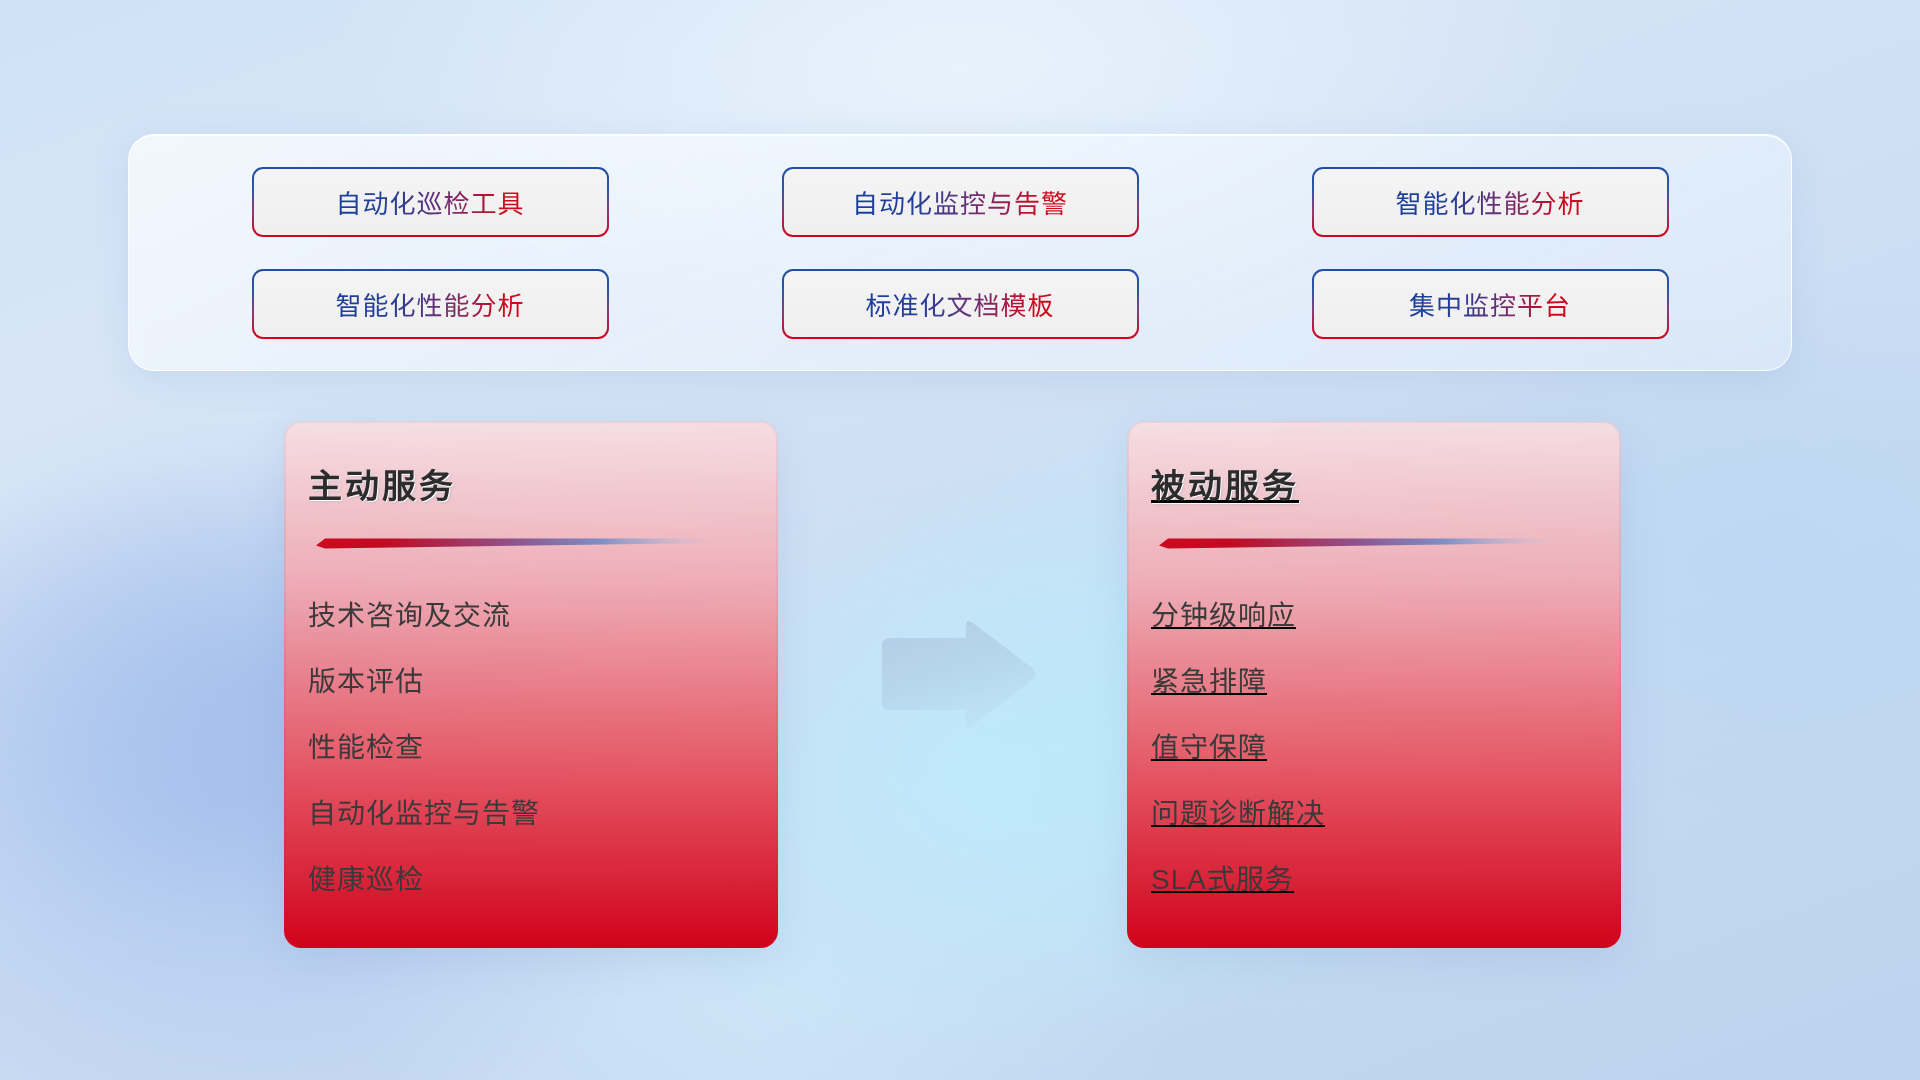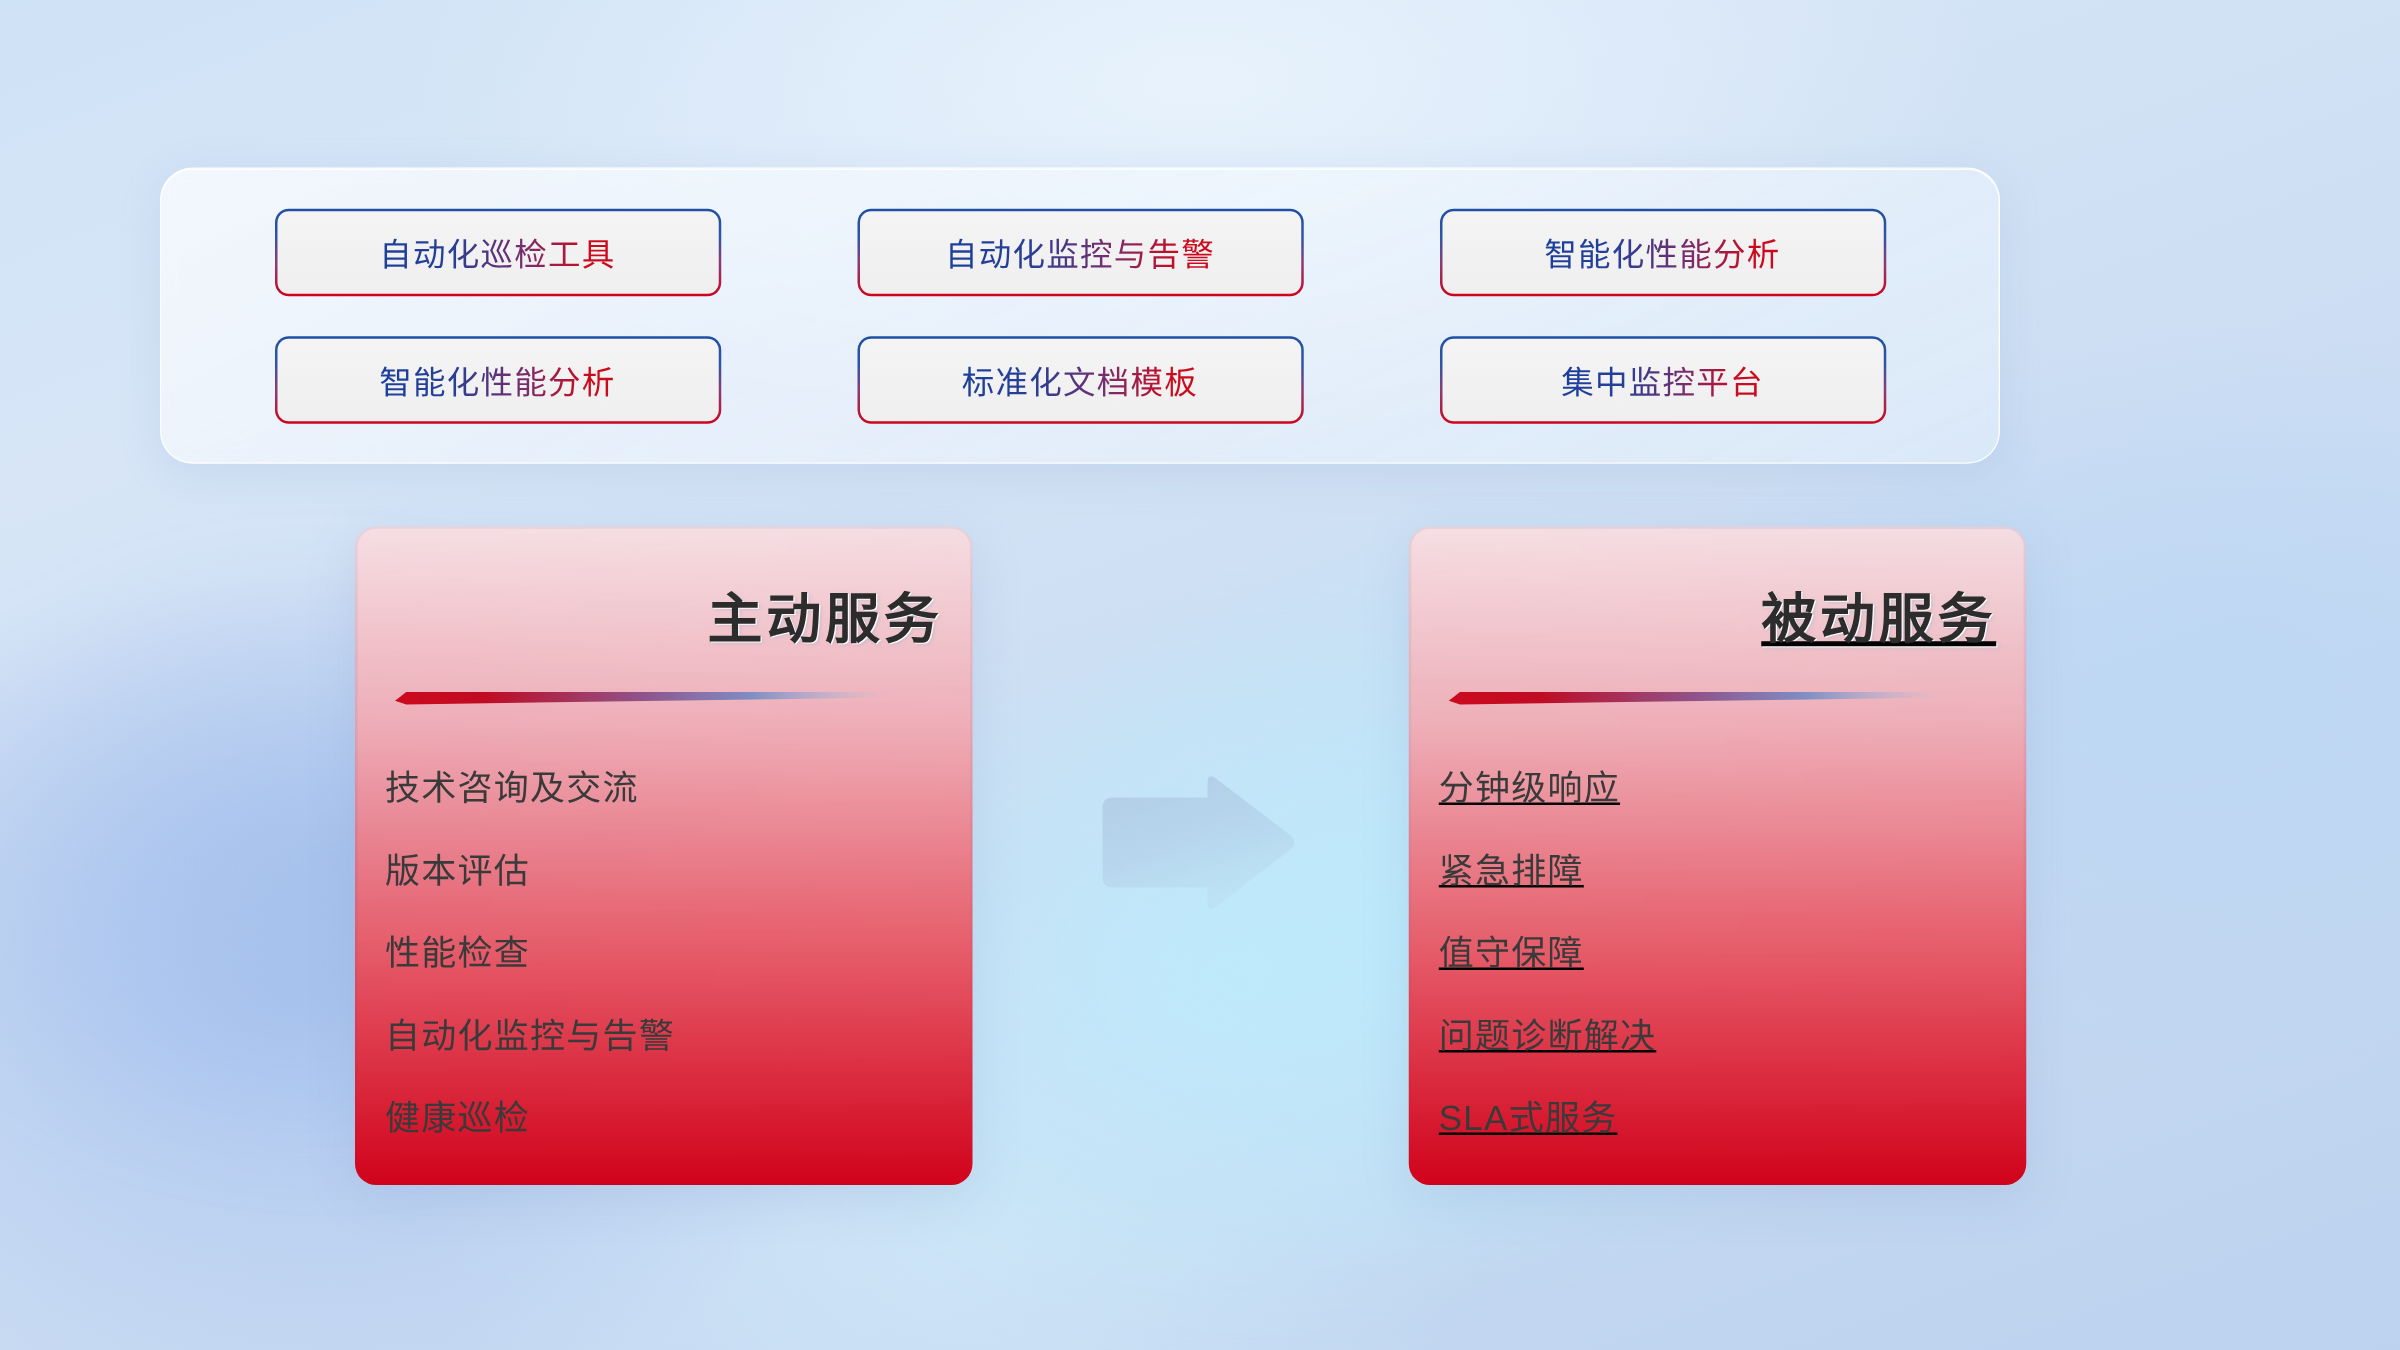--- a/index.html
+++ b/index.html
@@ -44,21 +44,21 @@
     background: radial-gradient(ellipse at center, rgba(188,236,252,0.8) 0%, rgba(188,236,252,0) 66%);
     filter: blur(24px);
     pointer-events: none;
   }
 
   
   .top-panel {
     position: absolute;
     left: 128px;
     top: 134px;
-    width: 1472px;
+    width: 1664px;
     height: 237px;
     border-radius: 26px;
     background: linear-gradient(155deg, rgba(255,255,255,0.72) 0%, rgba(247,251,255,0.55) 38%, rgba(236,245,254,0.48) 100%);
     border: 1px solid rgba(255,255,255,0.85);
     box-shadow: 0 8px 34px rgba(120,150,195,0.16), inset 0 1px 0 rgba(255,255,255,0.9);
     backdrop-filter: blur(6px);
     box-sizing: border-box;
     display: flex;
     flex-direction: column;
     justify-content: center;
@@ -141,22 +141,22 @@
     inset: -1.6px;
     border-radius: 17px;
     background: linear-gradient(to bottom, rgba(245,200,205,0.55) 0%, rgba(238,150,160,0.75) 30%, rgba(228,70,85,0.9) 66%, #d0021b 100%);
     z-index: -1;
   }
 
   .card-left  { left: 285px; }
   .card-right { left: 1128px; text-decoration: underline; }
 
   .card-title {
-    text-align: right;
-    font-size: 44px;
+    text-align: left;
+    font-size: 34px;
     font-weight: 700;
     color: #2c2c2c;
     letter-spacing: 3px;
     margin-top: 10px;
     text-shadow: 1px 1px 0 rgba(255,255,255,0.95), 2px 2px 3px rgba(150,165,195,0.35);
   }
 
   .divider-wrap {
     margin: 28px 0 0 8px;
     height: 14px;

